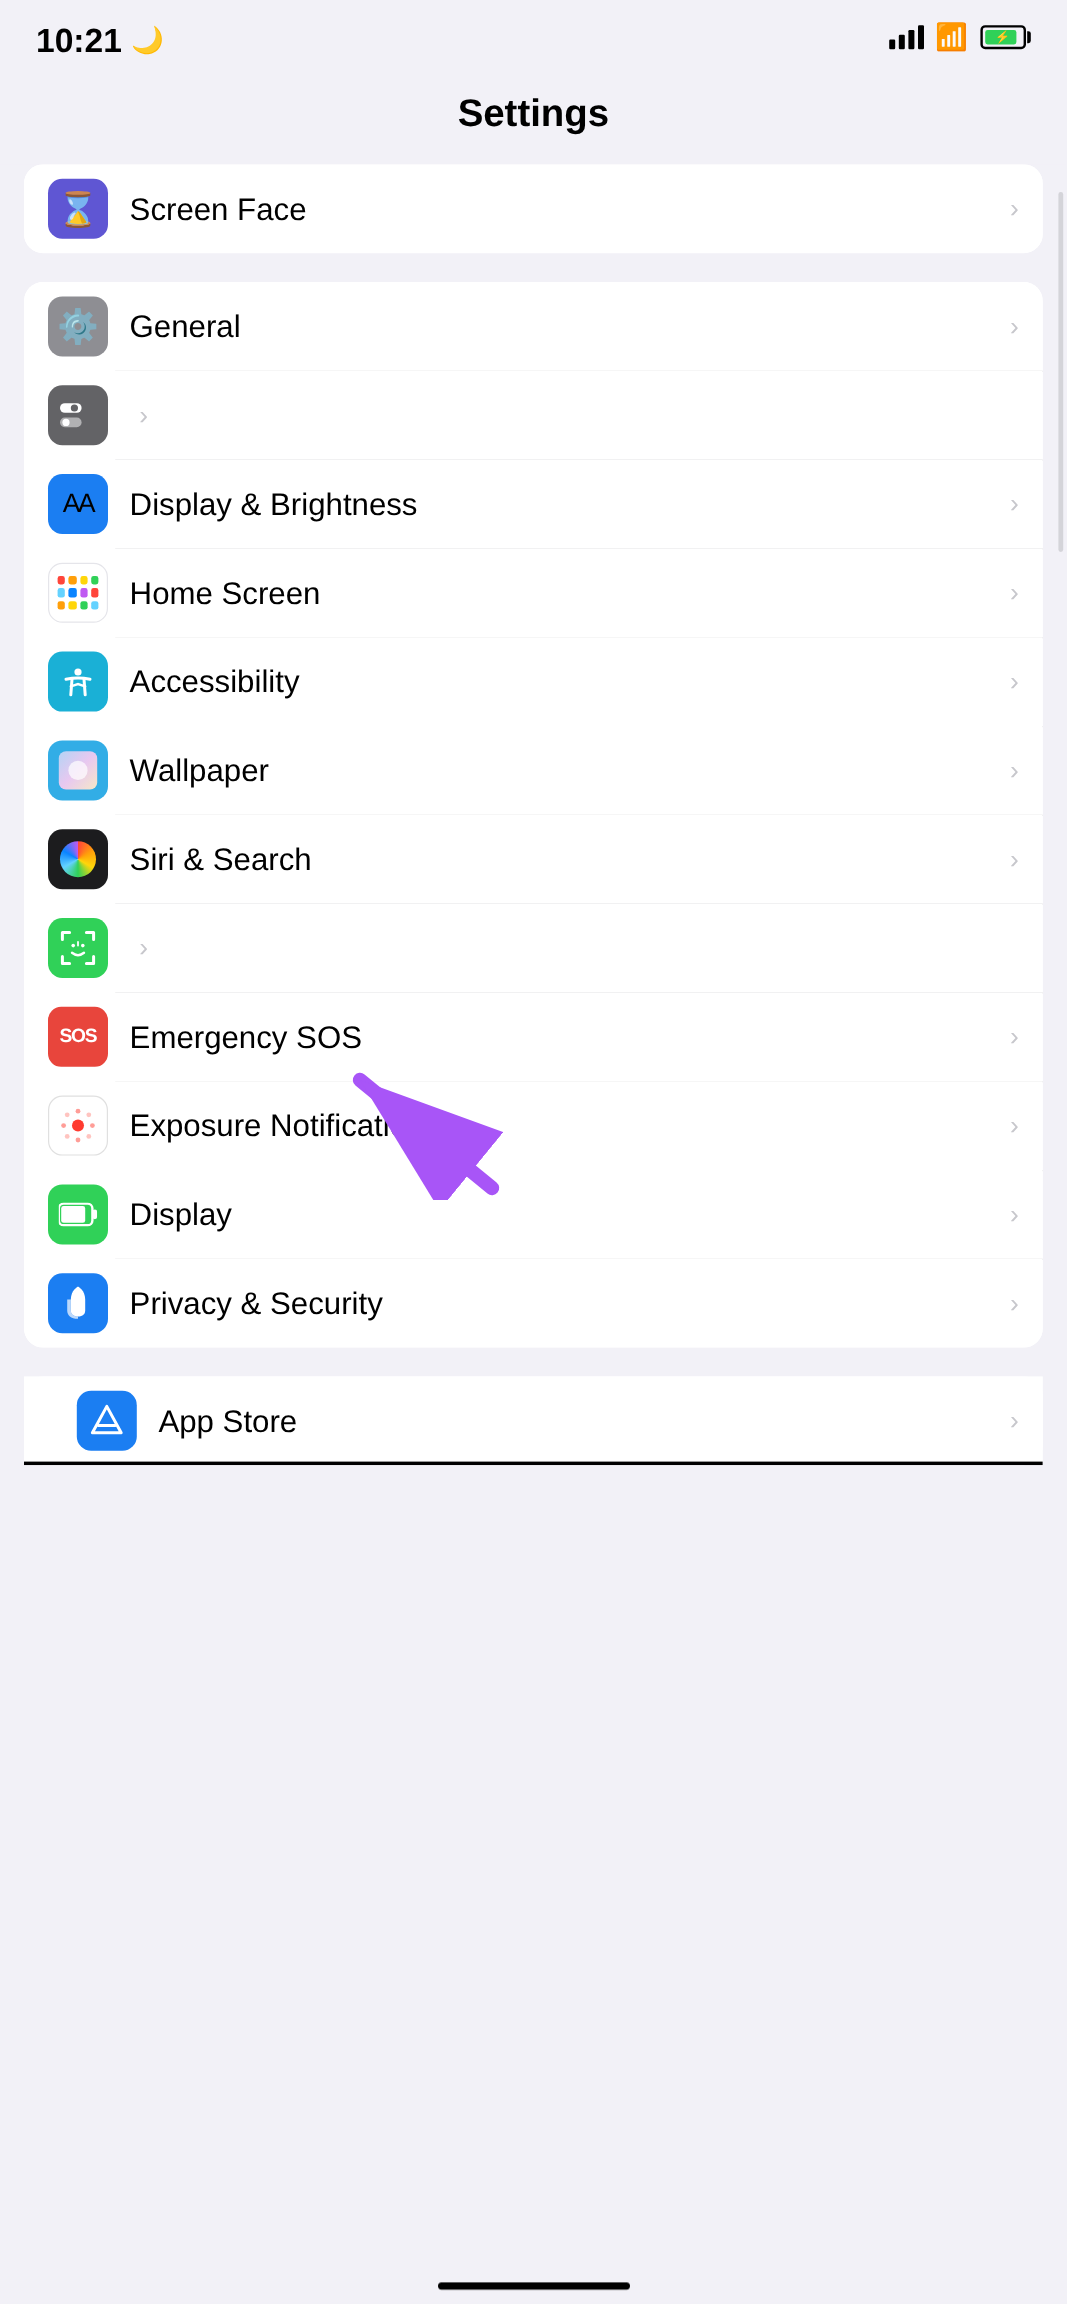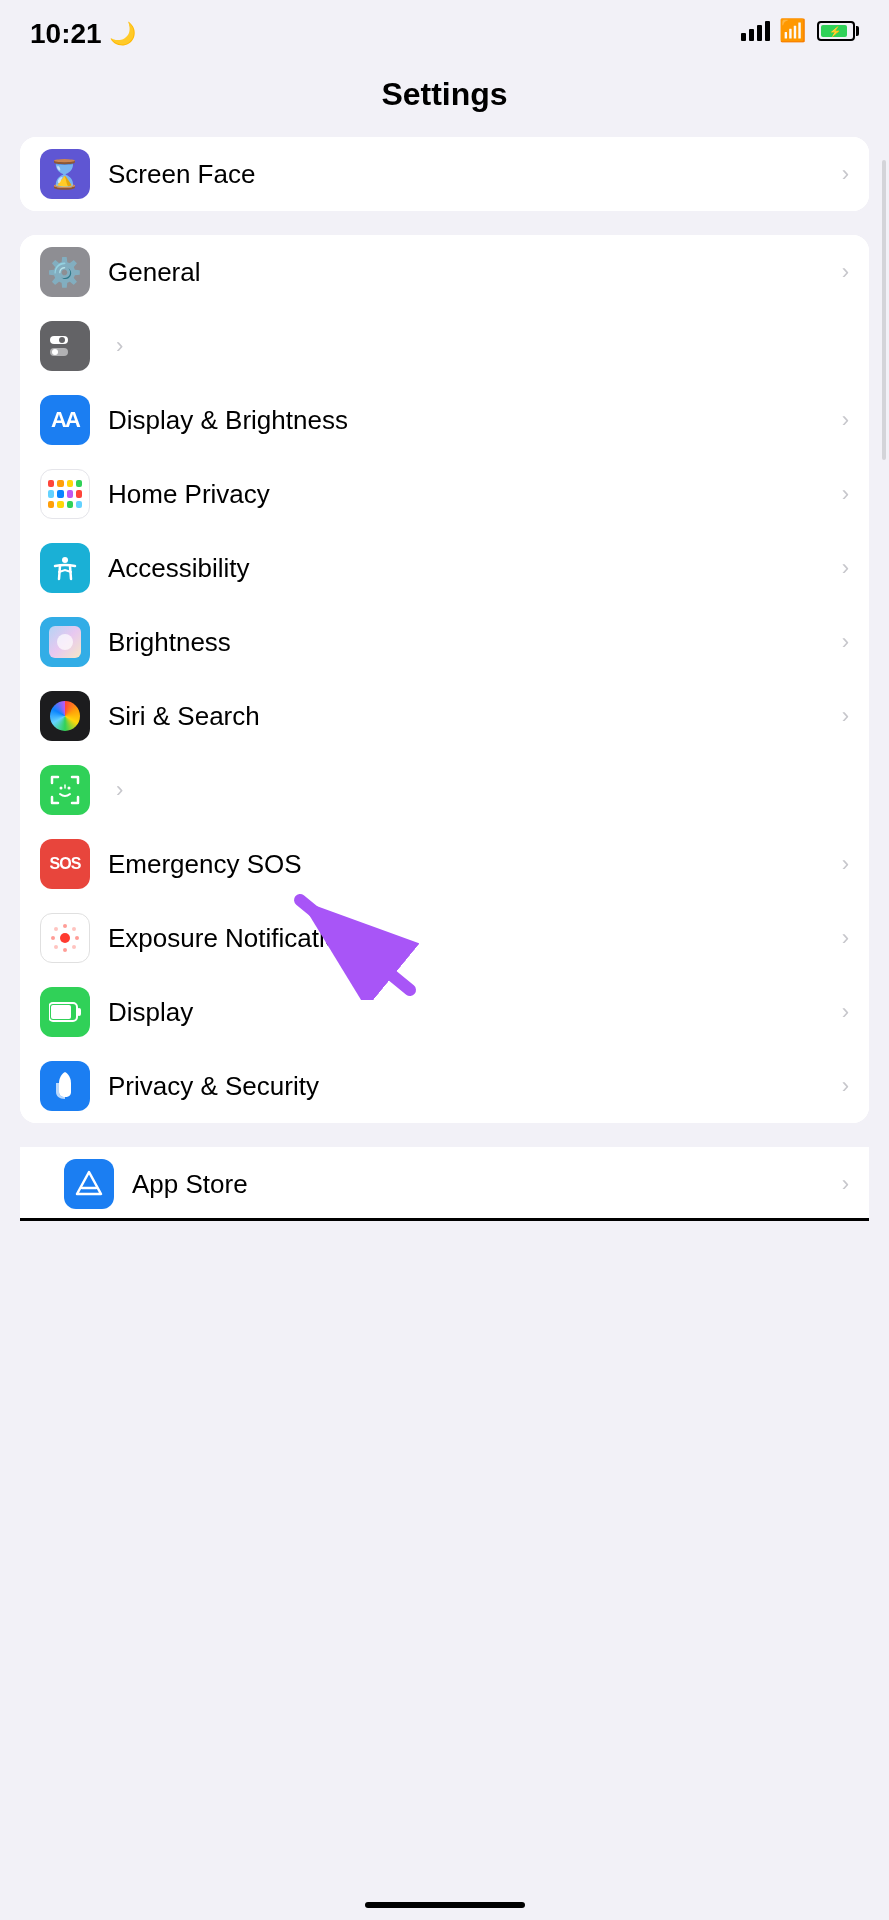--- a/index.html
+++ b/index.html
@@ -161,21 +161,21 @@
       font-size: 22px;
       margin-left: 8px;
     }
 
     
     .icon-purple { background: #5f56d3; }
     .icon-gray { background: #8e8e93; }
     .icon-dark-gray { background: #636366; }
     .icon-blue { background: #1b7ef2; }
     .icon-green-face { background: #30d158; }
-    .icon-red { background: #e8453c; }
+    .icon-red { background: #e8453c; border-radius: 11px; }
 
     
     .siri-orb {
       width: 30px;
       height: 30px;
       border-radius: 50%;
       background: conic-gradient(
         #ff453a 0deg,
         #ff9f0a 60deg,
         #ffd60a 120deg,
@@ -275,21 +275,21 @@
         <circle cx="12" cy="6" r="3" fill="#636366"></circle>
         <rect x="0" y="14" width="18" height="8" rx="4" fill="white" opacity="0.5"></rect>
         <circle cx="5" cy="18" r="3" fill="white"></circle>
       </svg>
     </div>
     <span class="chevron">›</span>
   </div>
 
   <div class="settings-item">
     <div class="item-icon icon-blue">
-      <span style="font-size:22px;font-weight:700;color:#ffffff;letter-spacing:-2px;">AA</span>
+      <span style="font-size:22px;font-weight:400;color:#000000;letter-spacing:-2px;">AA</span>
     </div>
     <span class="item-label">Display &amp; Brightness</span>
     <span class="chevron">›</span>
   </div>
 
   <div class="settings-item">
     <div class="item-icon" style="background:#fff;border:1px solid #e5e5ea;">
 
       <div style="display:grid;grid-template-columns:repeat(4,1fr);grid-template-rows:repeat(3,1fr);gap:3px;width:34px;height:28px;">
         <div style="background:#ff453a;border-radius:2px;"></div>
@@ -299,21 +299,21 @@
         <div style="background:#64d2ff;border-radius:2px;"></div>
         <div style="background:#0a84ff;border-radius:2px;"></div>
         <div style="background:#bf5af2;border-radius:2px;"></div>
         <div style="background:#ff453a;border-radius:2px;"></div>
         <div style="background:#ff9f0a;border-radius:2px;"></div>
         <div style="background:#ffd60a;border-radius:2px;"></div>
         <div style="background:#30d158;border-radius:2px;"></div>
         <div style="background:#64d2ff;border-radius:2px;"></div>
       </div>
     </div>
-    <span class="item-label">Home Privacy</span>
+    <span class="item-label">Home Screen</span>
     <span class="chevron">›</span>
   </div>
 
   <div class="settings-item">
     <div class="item-icon" style="background:#1ab0d6;">
       <svg width="30" height="30" viewBox="0 0 30 30" fill="none" xmlns="http://www.w3.org/2000/svg">
         <circle cx="15" cy="7" r="3" fill="white"></circle>
         <path d="M5 13 Q15 11 25 13" stroke="white" stroke-width="2.5" stroke-linecap="round" fill="none"></path>
         <path d="M10 13 L9 26" stroke="white" stroke-width="2.5" stroke-linecap="round"></path>
         <path d="M20 13 L21 26" stroke="white" stroke-width="2.5" stroke-linecap="round"></path>
@@ -323,21 +323,21 @@
     <span class="item-label">Accessibility</span>
     <span class="chevron">›</span>
   </div>
 
   <div class="settings-item">
     <div class="item-icon" style="background:#32ade6;">
       <div style="width:32px;height:32px;border-radius:6px;background:linear-gradient(135deg,#b4d4f5 0%,#e8c8f0 50%,#f5e8c8 100%);display:flex;align-items:center;justify-content:center;">
         <div style="width:16px;height:16px;border-radius:50%;background:rgba(255,255,255,0.7);"></div>
       </div>
     </div>
-    <span class="item-label">Brightness</span>
+    <span class="item-label">Wallpaper</span>
     <span class="chevron">›</span>
   </div>
 
   <div class="settings-item" style="position:relative;">
     <div class="item-icon" style="background:#1c1c1e;overflow:hidden;">
       <div class="siri-orb"></div>
     </div>
     <span class="item-label">Siri &amp; Search</span>
     <span class="chevron">›</span>
   </div>

